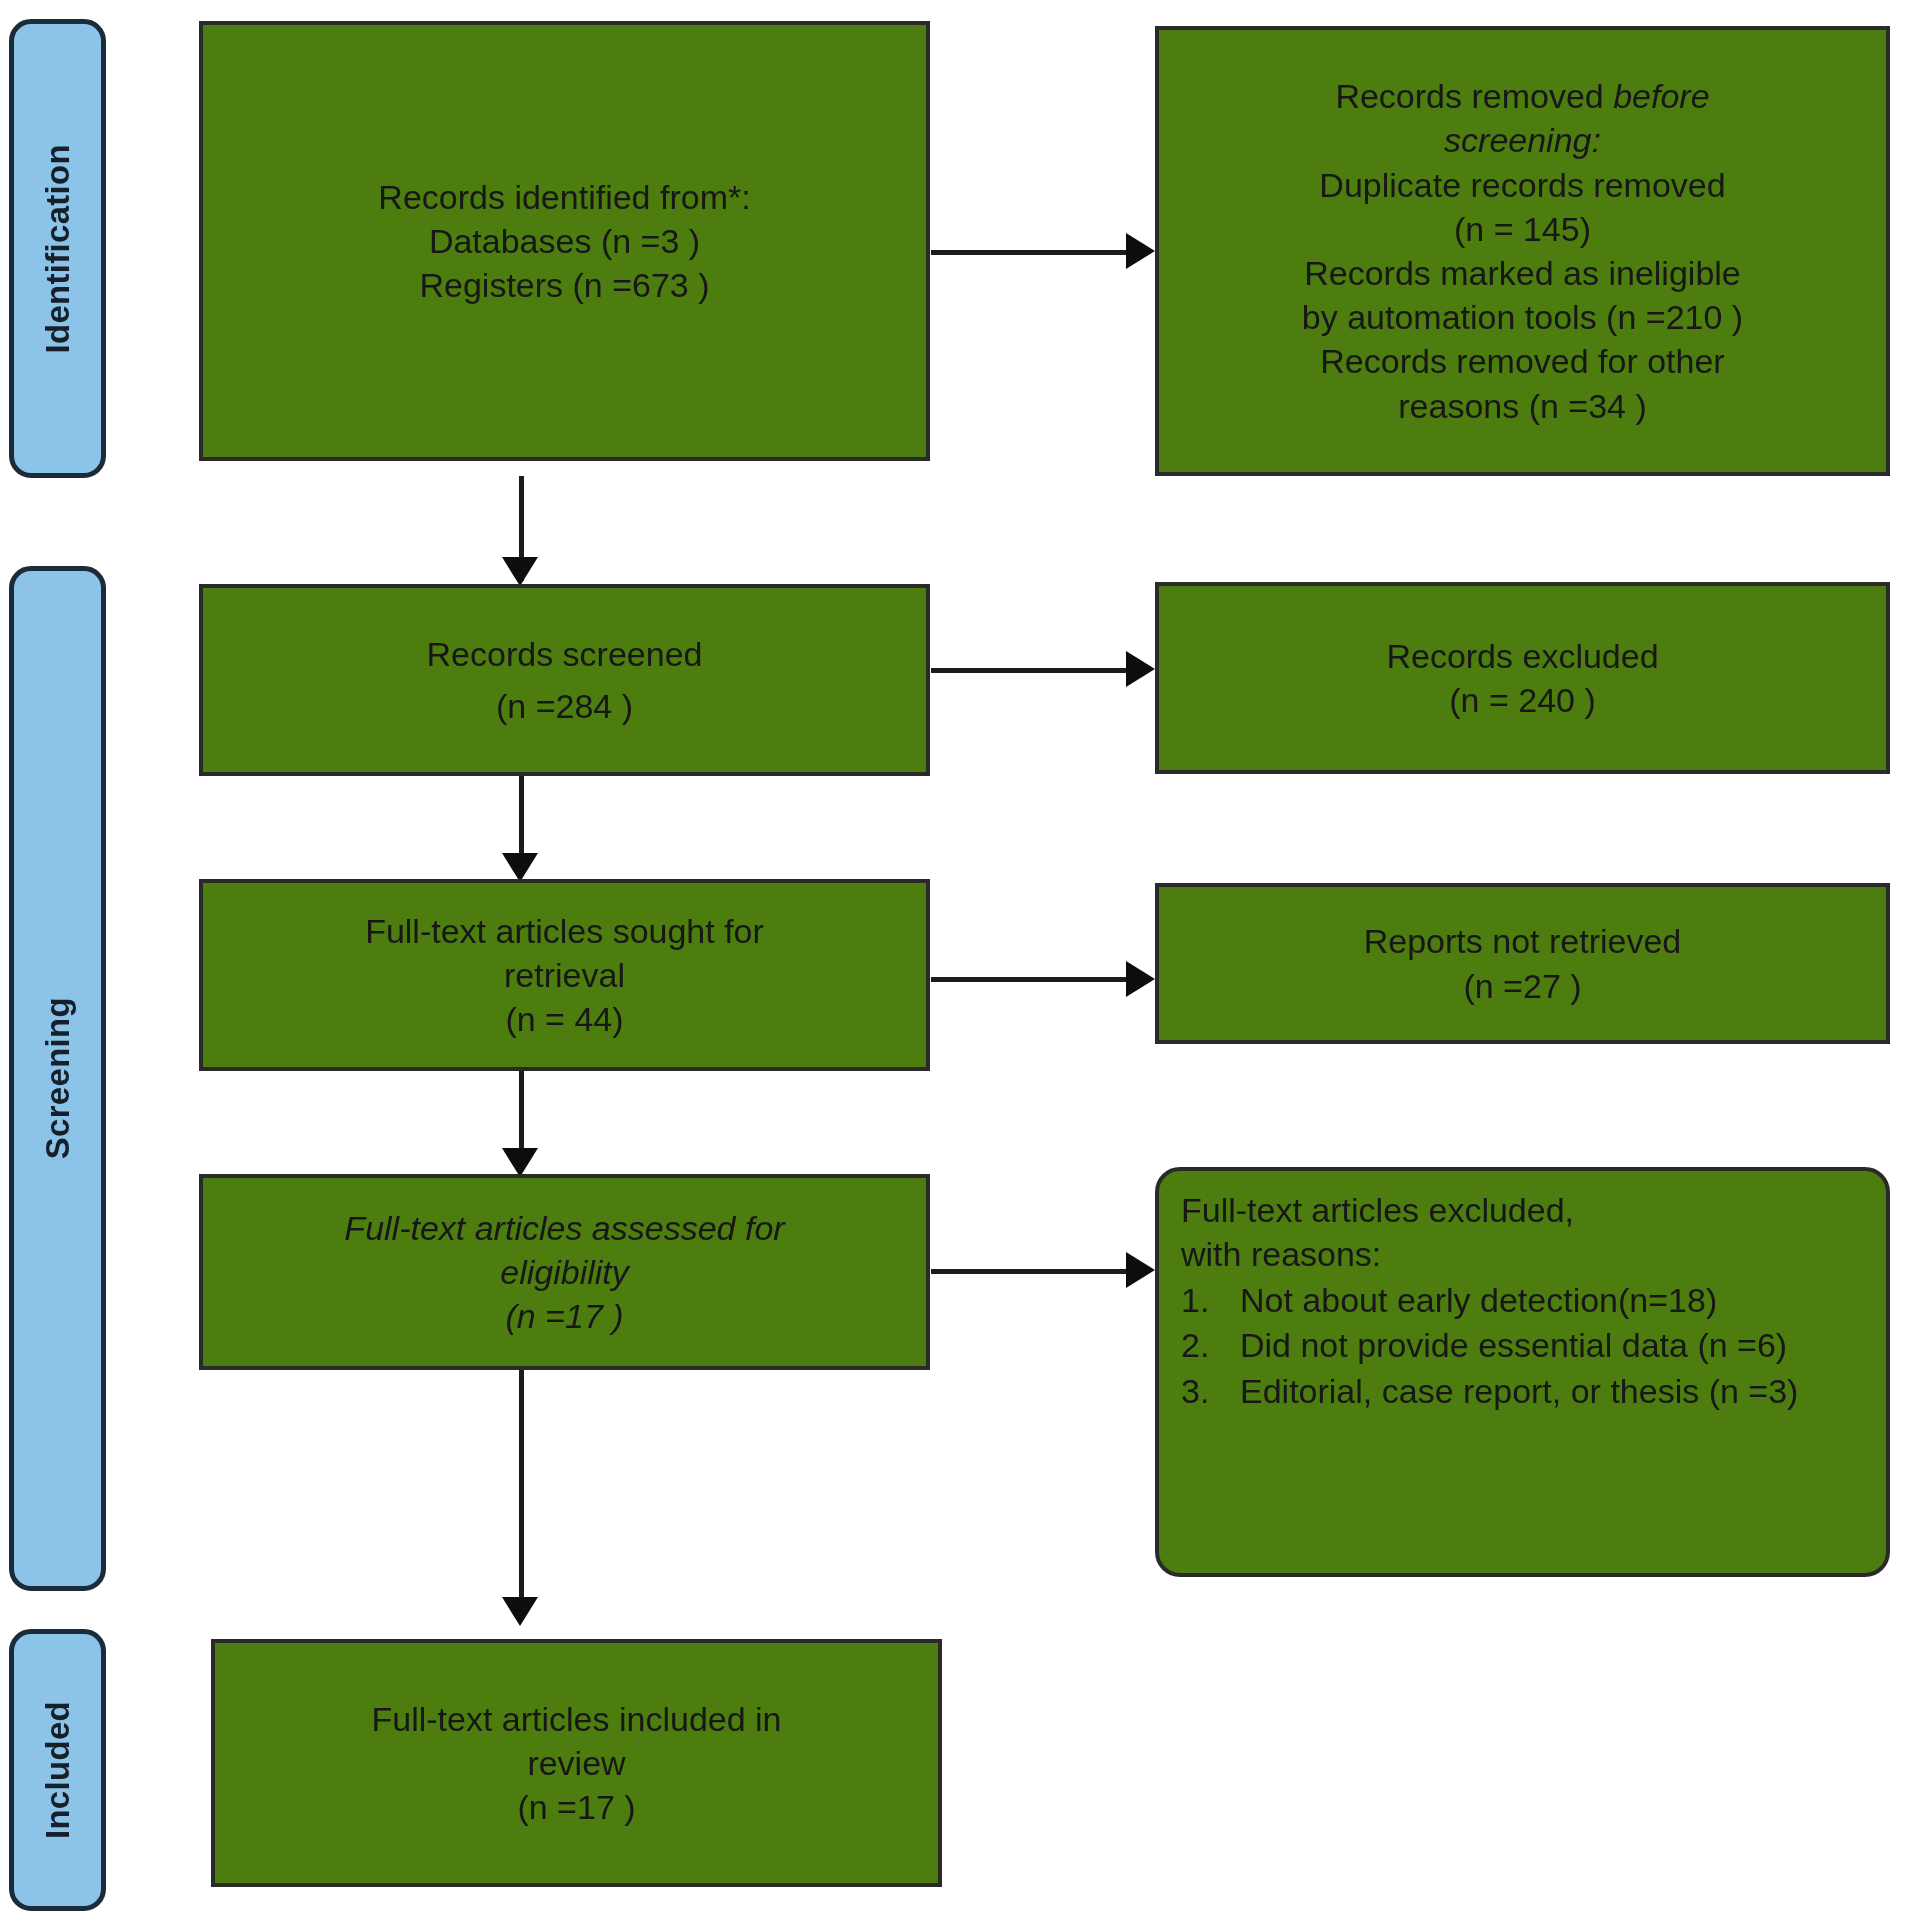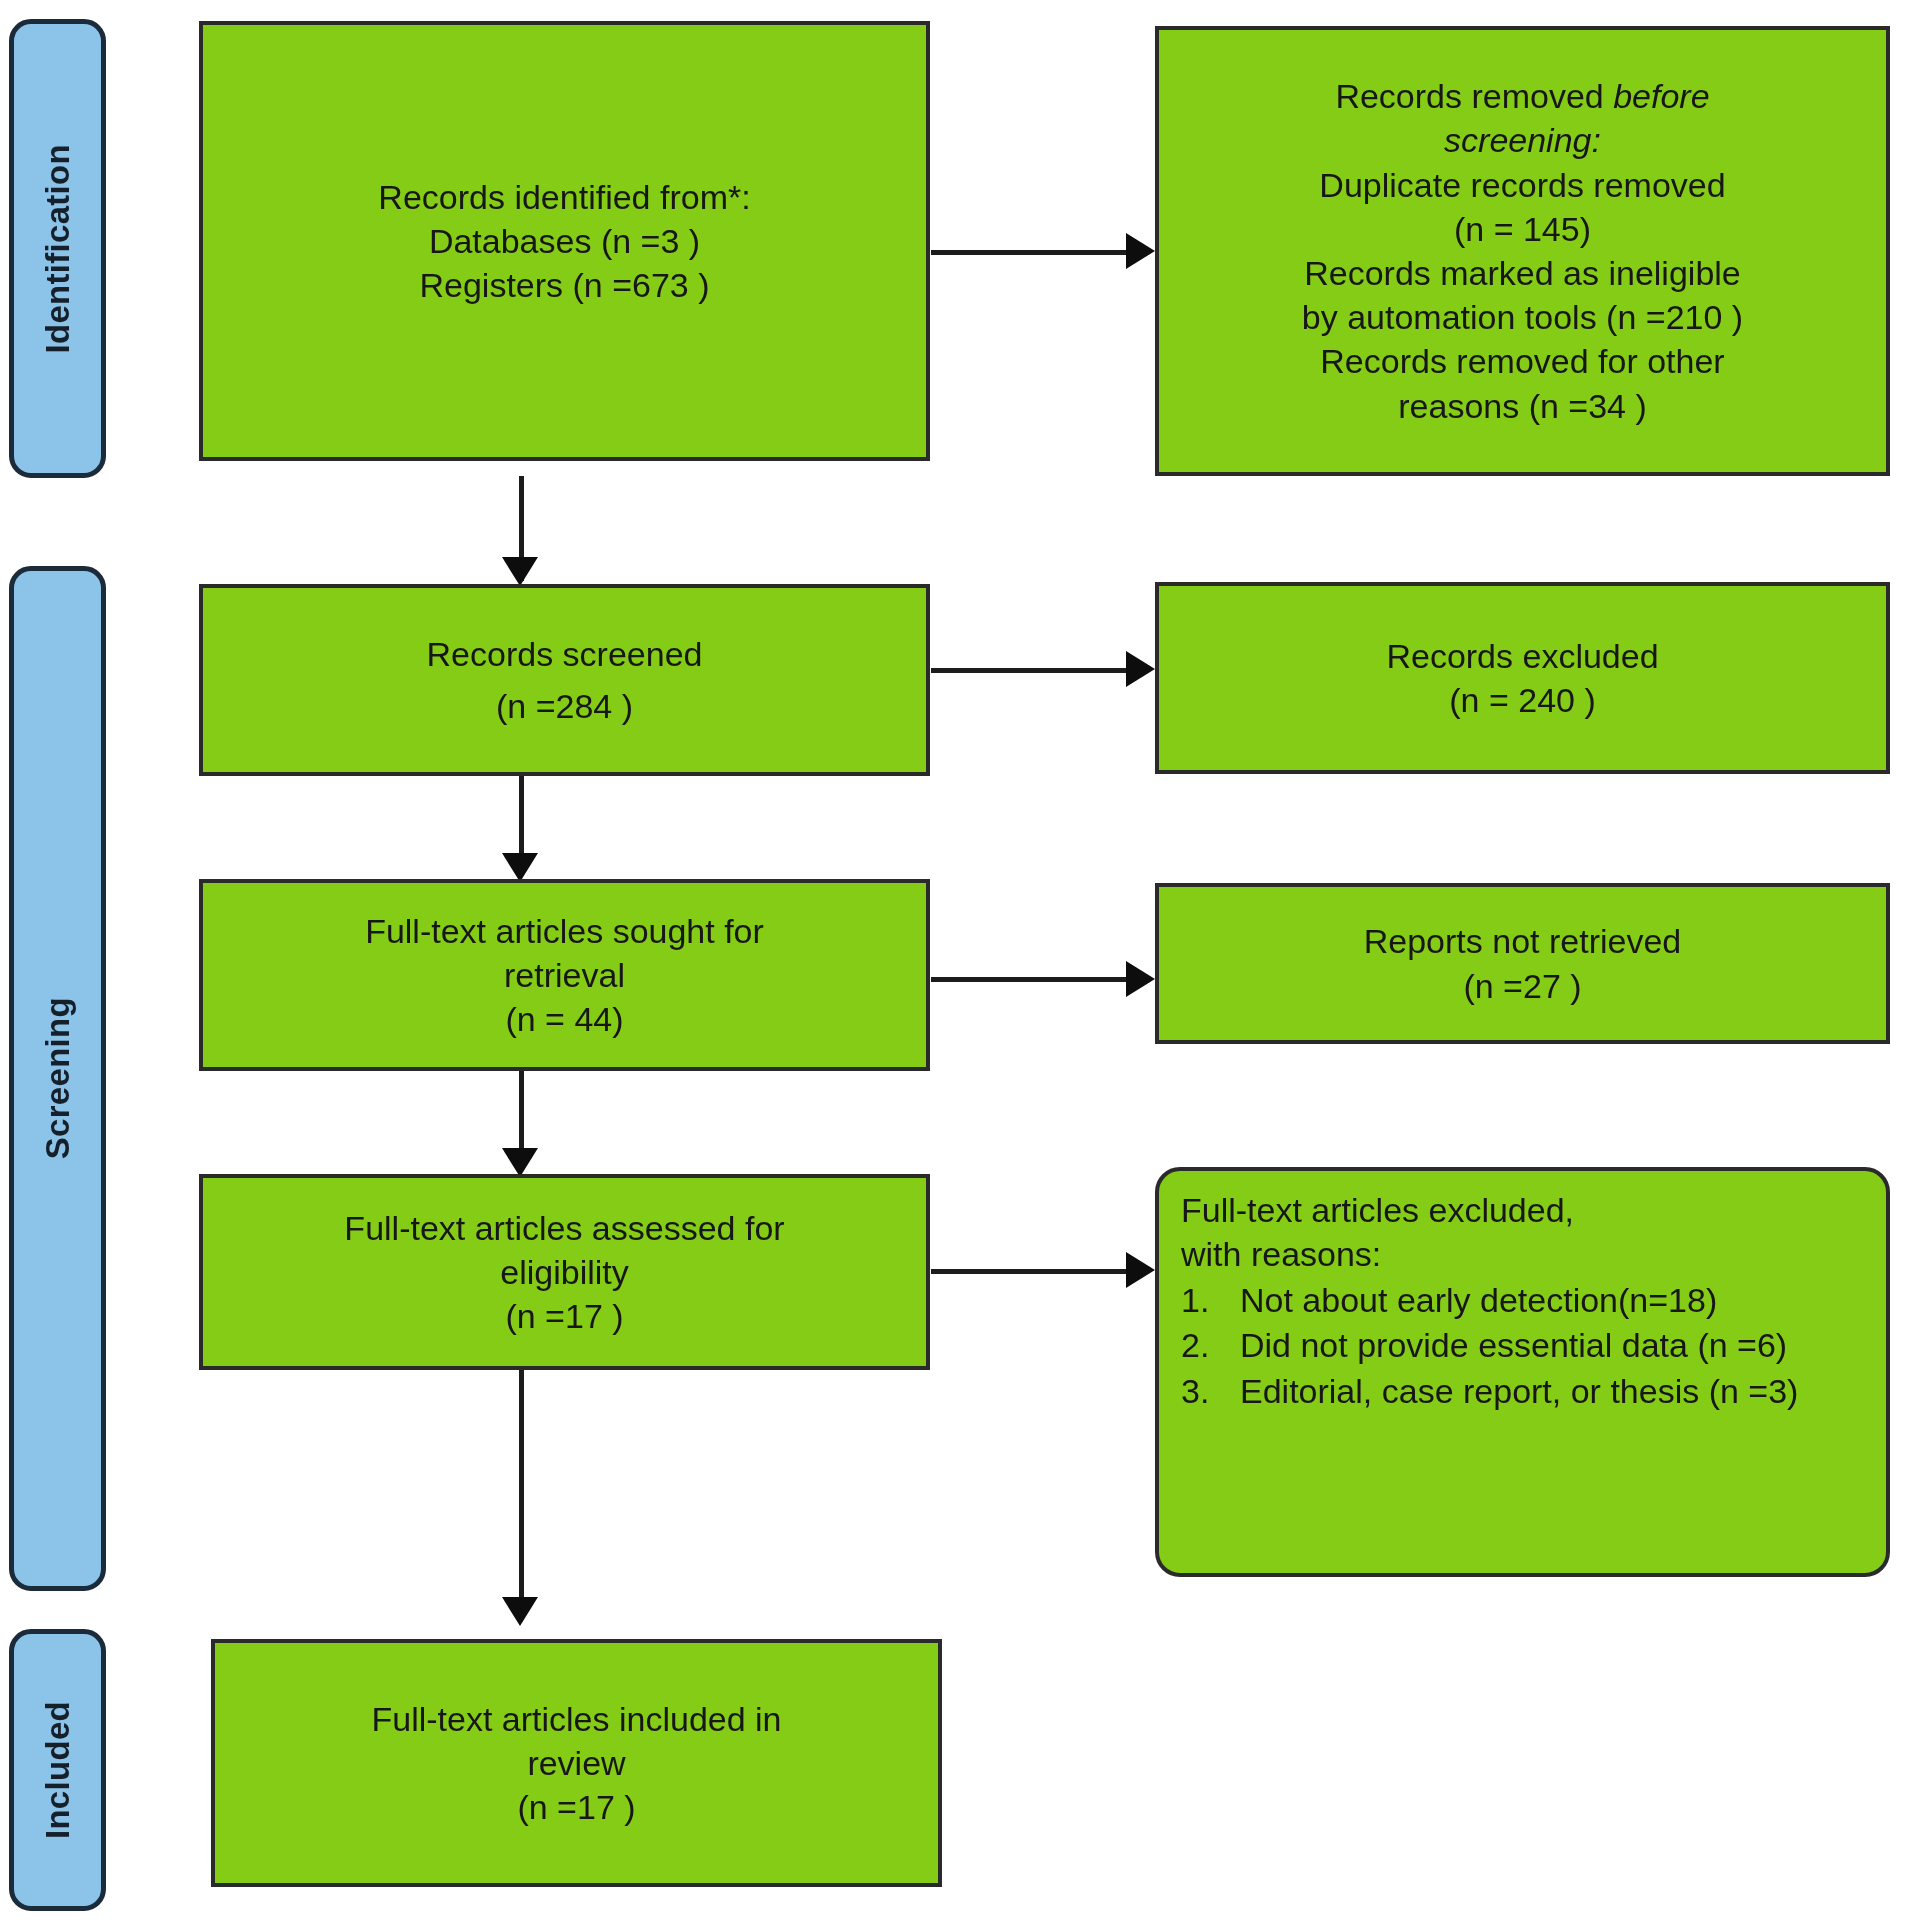--- a/index.html
+++ b/index.html
@@ -38,21 +38,21 @@
     font-weight: bold;
     color: #15202b;
     letter-spacing: 0.3px;
     white-space: nowrap;
     line-height: 1;
   }
 
   
   .flow-box {
     position: absolute;
-    background: #84cc16;
+    background: #4d7c0f;
     border: 4.5px solid #2a2a2a;
     box-sizing: border-box;
     display: flex;
     flex-direction: column;
     justify-content: center;
   }
   .flow-box.center-text { align-items: center; text-align: center; }
   .flow-box .line {
     font-size: 34px;
     color: #171717;
@@ -194,21 +194,21 @@
   <div class="conn">
     <div class="h-line" style="left:931px; top:977px; width:216px;"></div>
     <div class="arrow-right" style="left:1126px; top:961px;"></div>
   </div>
 
   <div class="conn">
     <div class="v-line" style="left:519px; top:1071px; width:4.5px; height:97px;"></div>
     <div class="arrow-down" style="left:502px; top:1148px;"></div>
   </div>
 
-  <div class="flow-box center-text pad-x" style="left:199px; top:1174px; width:731px; height:196px;">
+  <div class="flow-box center-text pad-x" style="left:199px; top:1174px; width:731px; height:196px;font-style:italic;">
     <div class="line">Full-text articles assessed for</div>
     <div class="line">eligibility</div>
     <div class="line">(n =17 )</div>
   </div>
 
   <div class="flow-box wrap" style="left:1155px; top:1167px; width:735px; height:410px; padding:16.7px 22px; justify-content:flex-start;border-radius:25px;">
     <div class="line">Full-text articles excluded,</div>
     <div class="line">with reasons:</div>
     <ol class="reason-list">
       <li class="reason-item">

